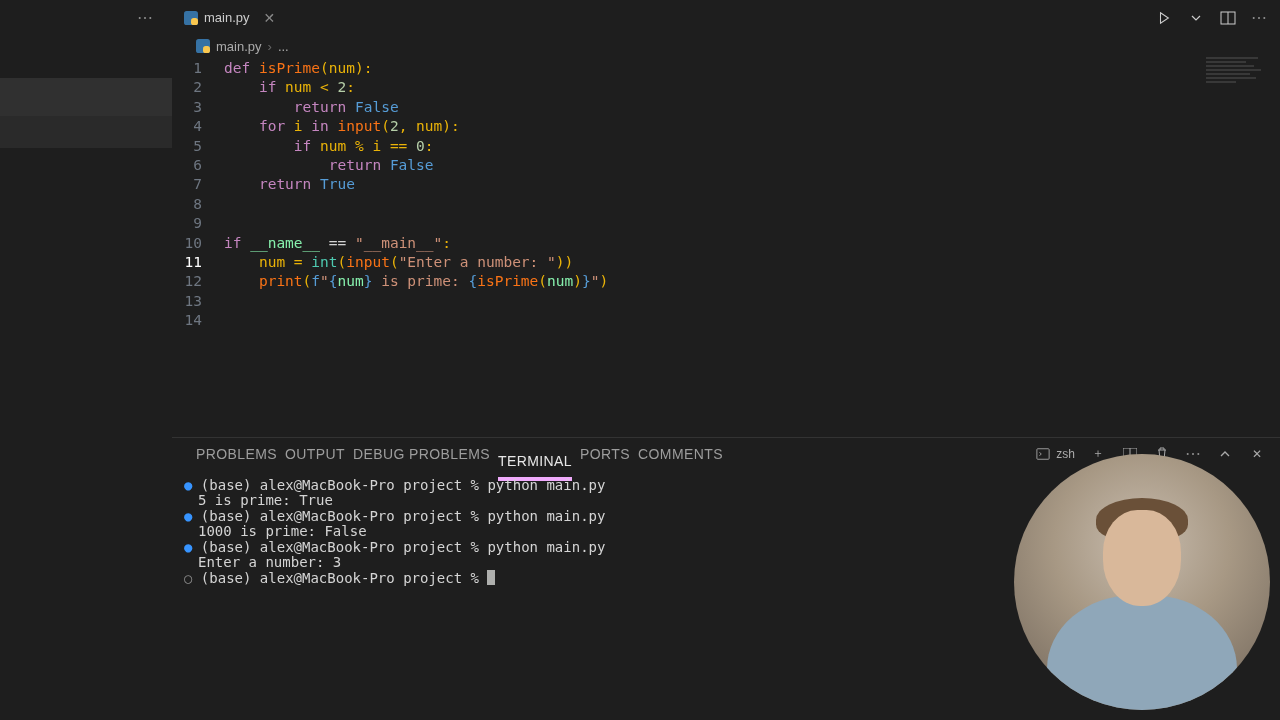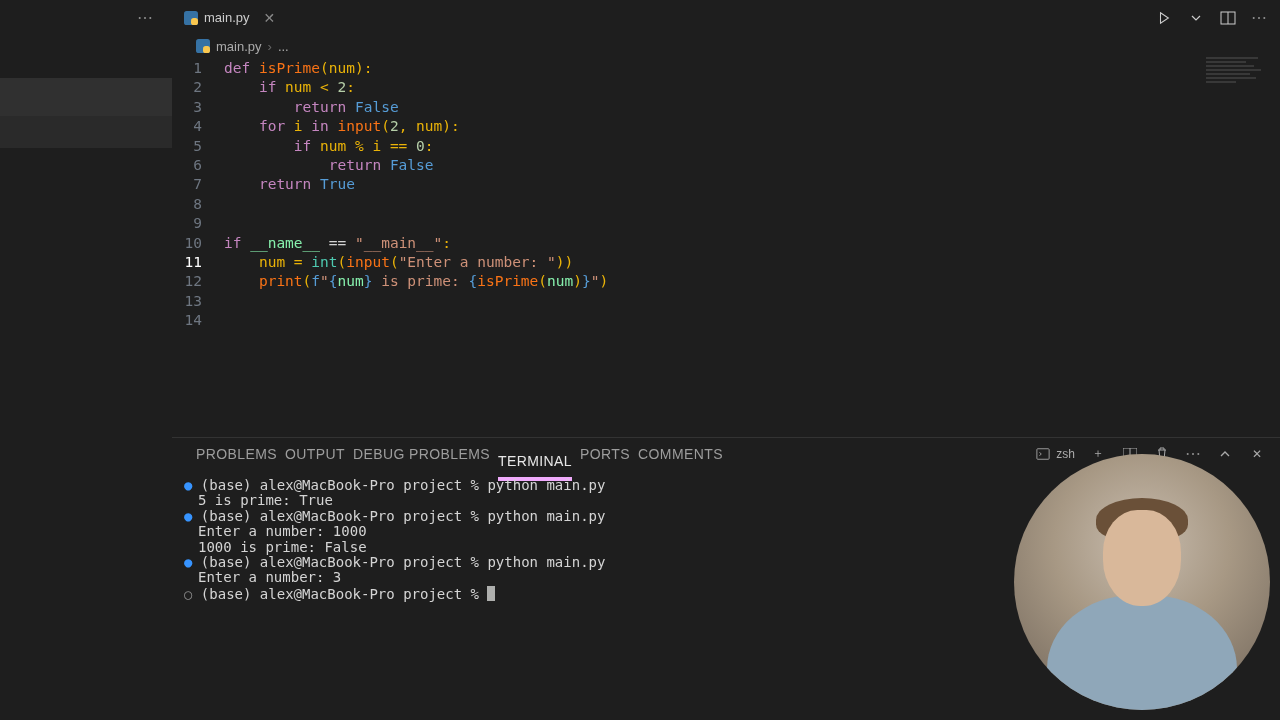--- a/index.html
+++ b/index.html
@@ -221,21 +221,20 @@
             <svg width="12" height="12" viewBox="0 0 12 12">
               <path d="M2 8 L6 4 L10 8" fill="none" stroke="#aaa" stroke-width="1.3"></path>
             </svg>
           </span>
         <span class="icon-btn">✕</span>
       </div>
       <div class="terminal">
         <div class="tline"><span class="bullet">● </span><span>(base) alex@MacBook-Pro project % python main.py</span></div>
         <div class="tline" style="padding-left:14px">5 is prime: True</div>
         <div class="tline"><span class="bullet">● </span><span>(base) alex@MacBook-Pro project % python main.py</span></div>
-        <div class="tline" style="padding-left:14px">Enter a number: 1000</div>
         <div class="tline" style="padding-left:14px">1000 is prime: False</div>
         <div class="tline"><span class="bullet">● </span><span>(base) alex@MacBook-Pro project % python main.py</span></div>
         <div class="tline" style="padding-left:14px">Enter a number: 3</div>
         <div class="tline"><span class="bullet o">○ </span><span>(base) alex@MacBook-Pro project % </span><span class="cursor"></span></div>
       </div>
 
       <div class="webcam">
         <div class="wc-bg">
           <div class="wc-body"></div>
           <div class="wc-hair"></div>

